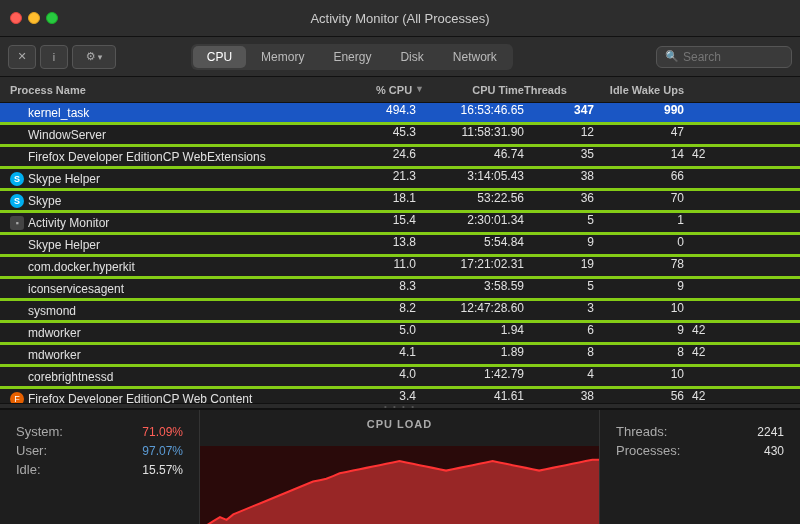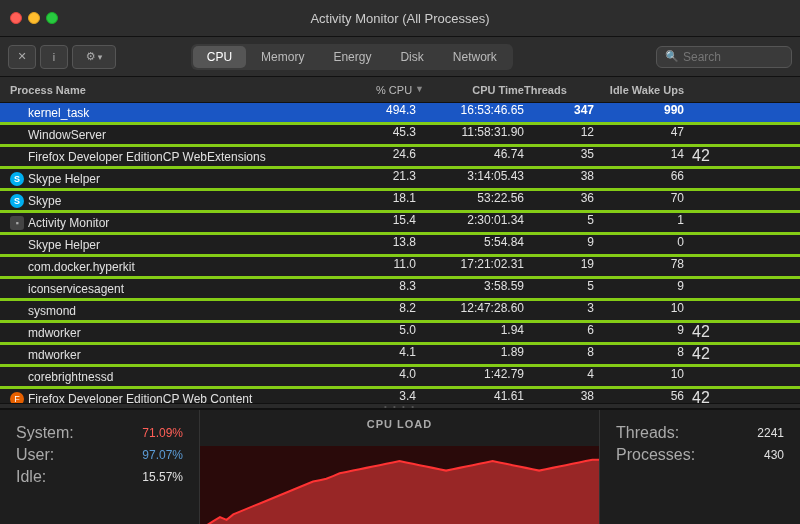--- a/index.html
+++ b/index.html
@@ -118,21 +118,21 @@
     
     .table-header {
       display: flex;
       background: #2a2a2a;
       border-bottom: 1px solid #111;
       height: 26px;
       align-items: center;
       padding: 0 4px;
     }
     .col-process { flex: 0 0 340px; padding-left: 6px; font-size: 11px; color: #bbb; font-weight: 600; }
-    .col-cpu { flex: 0 0 80px; text-align: right; font-size: 11px; color: #bbb; font-weight: 400; display: flex; align-items: flex-start; justify-content: flex-end; gap: 3px; }
+    .col-cpu { flex: 0 0 80px; text-align: right; font-size: 11px; color: #bbb; font-weight: 700; display: flex; align-items: flex-start; justify-content: flex-end; gap: 3px; }
     .col-cputime { flex: 0 0 100px; text-align: right; font-size: 11px; color: #bbb; font-weight: 600; }
     .col-threads { flex: 0 0 70px; text-align: left; font-size: 11px; color: #bbb; font-weight: 600; }
     .col-idle { flex: 0 0 90px; text-align: right; font-size: 11px; color: #bbb; font-weight: 600; }
 
     .sort-arrow { font-size: 9px; color: #888; }
 
     
     .table-body {
       overflow-y: auto;
       height: 300px;
@@ -145,21 +145,21 @@
       border-bottom: 3px solid #84cc16;
     }
     .table-row.selected {
       background: #1a56c4;
     }
     .row-process { flex: 0 0 340px; padding-left: 6px; font-size: 12px; display: flex; align-items: center; gap: 4px; overflow: hidden; white-space: nowrap; }
     .row-cpu { flex: 0 0 80px; text-align: right; font-size: 12px; color: #e0e0e0; padding-right: 8px; }
     .row-cputime { flex: 0 0 100px; text-align: right; font-size: 12px; color: #e0e0e0; }
     .row-threads { flex: 0 0 70px; text-align: right; font-size: 12px; color: #e0e0e0; }
     .row-idle { flex: 0 0 90px; text-align: right; font-size: 12px; color: #e0e0e0; }
-    .row-extra { flex: 1; font-size: 16px; color: #e0e0e0; padding-left: 8px; overflow: hidden; white-space: nowrap; }
+    .row-extra { flex: 1; font-size: 12px; color: #e0e0e0; padding-left: 8px; overflow: hidden; white-space: nowrap; }
 
     .selected .row-cpu,
     .selected .row-cputime,
     .selected .row-threads,
     .selected .row-idle,
     .selected .row-extra,
     .selected .row-process { color: #fff; }
     .threads-highlight { color: #fff; font-weight: 600; }
     .idle-highlight { color: #fff; font-weight: 600; }
 
@@ -212,21 +212,21 @@
       border-right: 1px solid #333;
       display: flex;
       flex-direction: column;
       gap: 4px;
     }
     .stat-row {
       display: flex;
       justify-content: space-between;
       align-items: center;
     }
-    .stat-label { color: #aaa; font-size: 16px; }
+    .stat-label { color: #aaa; font-size: 13px; }
     .stat-value-red { color: #ff5f57; font-size: 12px; font-weight: 500; }
     .stat-value-blue { color: #5b9bd5; font-size: 12px; font-weight: 500; }
     .stat-value-white { color: #e0e0e0; font-size: 12px; font-weight: 500; }
 
     
     .cpu-chart-panel {
       flex: 1;
       display: flex;
       flex-direction: column;
       align-items: center;

